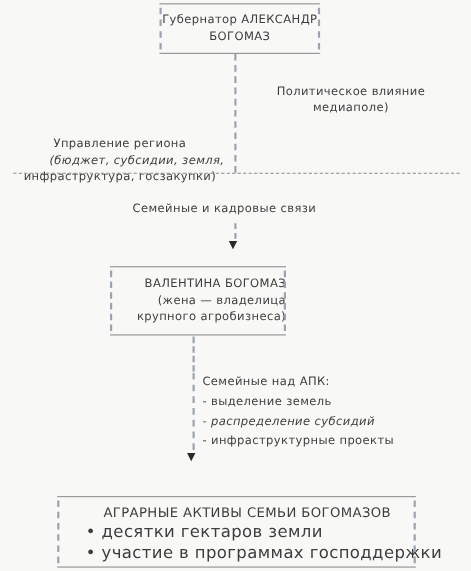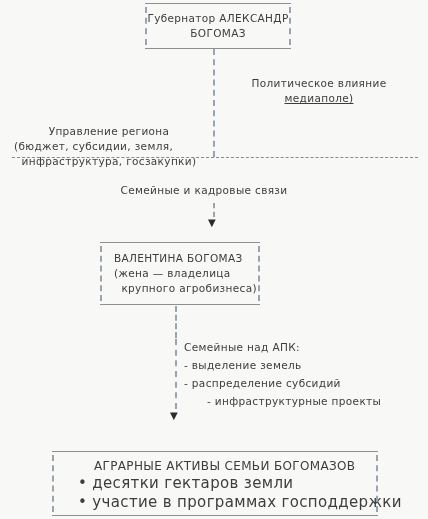--- a/index.html
+++ b/index.html
@@ -135,56 +135,56 @@
     <div class="box-inner">
       <div class="line center">Губернатор АЛЕКСАНДР</div>
       <div class="line center">БОГОМАЗ</div>
     </div>
   </div>
 
   <div class="vline" style="left:213px; top:49px; height:108px;"></div>
 
   <div class="label-block" style="left:14px; top:76px; width:190px; text-align:center;">
     <div class="line" style="text-align:center;margin-top:48px;">Управление региона</div>
-    <div class="line" style="text-align:left;">(бюджет, субсидии, земля,</div>
+    <div class="line" style="text-align:right;font-style:italic;">(бюджет, субсидии, земля,</div>
     <div class="line" style="text-align:center;">инфраструктура, госзакупки)</div>
   </div>
 
   <div class="label-block" style="left:224px; top:76px; width:190px; text-align:center;">
     <div class="line" style="text-align:center;">Политическое влияние</div>
-    <div class="line" style="text-decoration:underline;">медиаполе)</div>
+    <div class="line" style="">медиаполе)</div>
   </div>
 
   <div class="hdivider" style="left:12px; top:157px; width:406px;"></div>
 
   <div class="label-block" style="left:0px; top:183px; width:408px; text-align:center;">
     <div class="line" style="text-align:center;">Семейные и кадровые связи</div>
   </div>
 
   <div class="vline" style="left:213px; top:203px; height:14px;"></div>
 
   <div class="arrow" style="left:208px; top:218px;">▼</div>
 
   <div class="box" style="left:100px; top:242px; width:160px; height:63px;">
-    <div class="box-inner" style="padding-left:14px;">
+    <div class="box-inner" style="padding-left:14px;align-items:flex-end;">
       <div class="line">ВАЛЕНТИНА БОГОМАЗ</div>
       <div class="line">(жена — владелица</div>
       <div class="line">  крупного агробизнеса)</div>
     </div>
   </div>
 
   <div class="vline" style="left:175px; top:306px; height:32px;"></div>
 
   <div class="bracket-list" style="left:175px; top:338px; width:200px;">
     <div class="bl-bar"></div>
     <div class="bl-items">
       <div class="line" style="line-height:18px;">Семейные над АПК:</div>
       <div class="line" style="line-height:18px;">- выделение земель</div>
-      <div class="line" style="line-height:18px;">- распределение субсидий</div>
-      <div class="line" style="line-height:18px;margin-left:23px;">- инфраструктурные проекты</div>
+      <div class="line" style="line-height:18px;font-style:italic;">- распределение субсидий</div>
+      <div class="line" style="line-height:18px;">- инфраструктурные проекты</div>
     </div>
   </div>
 
   <div class="arrow" style="left:170px; top:411px;">▼</div>
 
   <div class="box wide-box" style="left:52px; top:451px; width:326px; height:65px;">
     <div class="box-inner">
       <div class="wide-title">АГРАРНЫЕ АКТИВЫ СЕМЬИ БОГОМАЗОВ</div>
       <div class="bullet-row">• десятки гектаров земли</div>
       <div class="bullet-row">• участие в программах господдержки</div>

